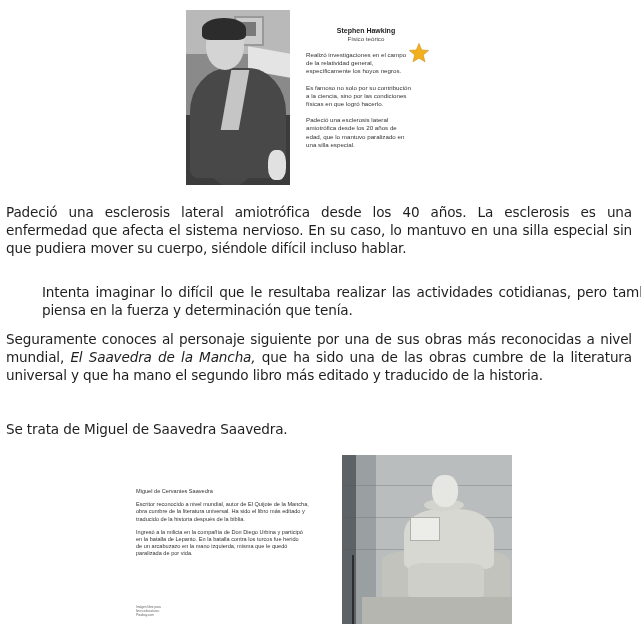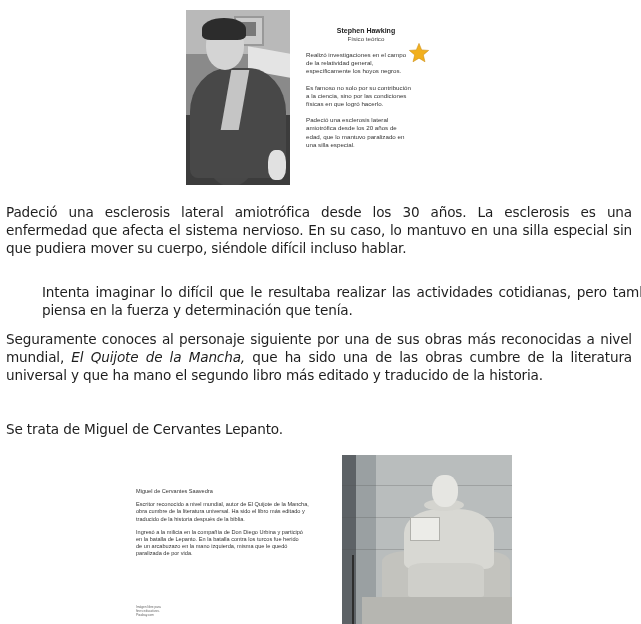--- a/index.html
+++ b/index.html
@@ -168,24 +168,24 @@
   <div class="card-subtitle">Físico teórico</div>
   <p class="card-para" style="width:104px">Realizó investigaciones en el campo de la relatividad general, específicamente los hoyos negros.</p>
   <p class="card-para" style="width:108px">Es famoso no solo por su contribución a la ciencia, sino por las condiciones físicas en que logró hacerlo.</p>
   <p class="card-para" style="width:100px">Padeció una esclerosis lateral amiotrófica desde los 20 años de edad, que lo mantuvo paralizado en una silla especial.</p>
 </div>
 
 <svg class="abs star-icon" viewBox="0 0 24 24">
   <polygon points="12,1.5 14.9,8.6 22.5,9.2 16.7,14.1 18.5,21.6 12,17.6 5.5,21.6 7.3,14.1 1.5,9.2 9.1,8.6" fill="#f2b01e" stroke="#c98a0c" stroke-width="0.6"></polygon>
 </svg>
 
-<p class="abs para p1">Padeció una esclerosis lateral amiotrófica desde los 30 años. La esclerosis es una enfermedad que afecta el sistema nervioso. En su caso, lo mantuvo en una silla especial sin que pudiera mover su cuerpo, siéndole difícil incluso hablar.</p>
+<p class="abs para p1">Padeció una esclerosis lateral amiotrófica desde los 40 años. La esclerosis es una enfermedad que afecta el sistema nervioso. En su caso, lo mantuvo en una silla especial sin que pudiera mover su cuerpo, siéndole difícil incluso hablar.</p>
 <p class="abs para p2">Intenta imaginar lo difícil que le resultaba realizar las actividades cotidianas, pero también piensa en la fuerza y determinación que tenía.</p>
-<p class="abs para p3"><span>Seguramente conoces al personaje siguiente por una de sus obras más reconocidas a nivel mundial, </span><em>El Quijote de la Mancha,</em><span> que ha sido una de las obras cumbre de la literatura universal y que ha mano el segundo libro más editado y traducido de la historia.</span></p>
-<p class="abs para p4">Se trata de Miguel de Cervantes Lepanto.</p>
+<p class="abs para p3"><span>Seguramente conoces al personaje siguiente por una de sus obras más reconocidas a nivel mundial, </span><em>El Saavedra de la Mancha,</em><span> que ha sido una de las obras cumbre de la literatura universal y que ha mano el segundo libro más editado y traducido de la historia.</span></p>
+<p class="abs para p4">Se trata de Miguel de Saavedra Saavedra.</p>
 
 <div class="abs cervantes-card">
   <div class="cervantes-title">Miguel de Cervantes Saavedra</div>
   <p class="cervantes-para" style="width:180px">Escritor reconocido a nivel mundial, autor de El Quijote de la Mancha, obra cumbre de la literatura universal. Ha sido el libro más editado y traducido de la historia después de la biblia.</p>
   <p class="cervantes-para" style="width:170px">Ingresó a la milicia en la compañía de Don Diego Urbina y participó en la batalla de Lepanto. En la batalla contra los turcos fue herido de un arcabuzazo en la mano izquierda,  misma que le quedó paralizada de por vida.</p>
 </div>
 
 <div class="abs cervantes-credit">
   <div>Imágen libre para</div>
   <div>fines educativos.</div>

